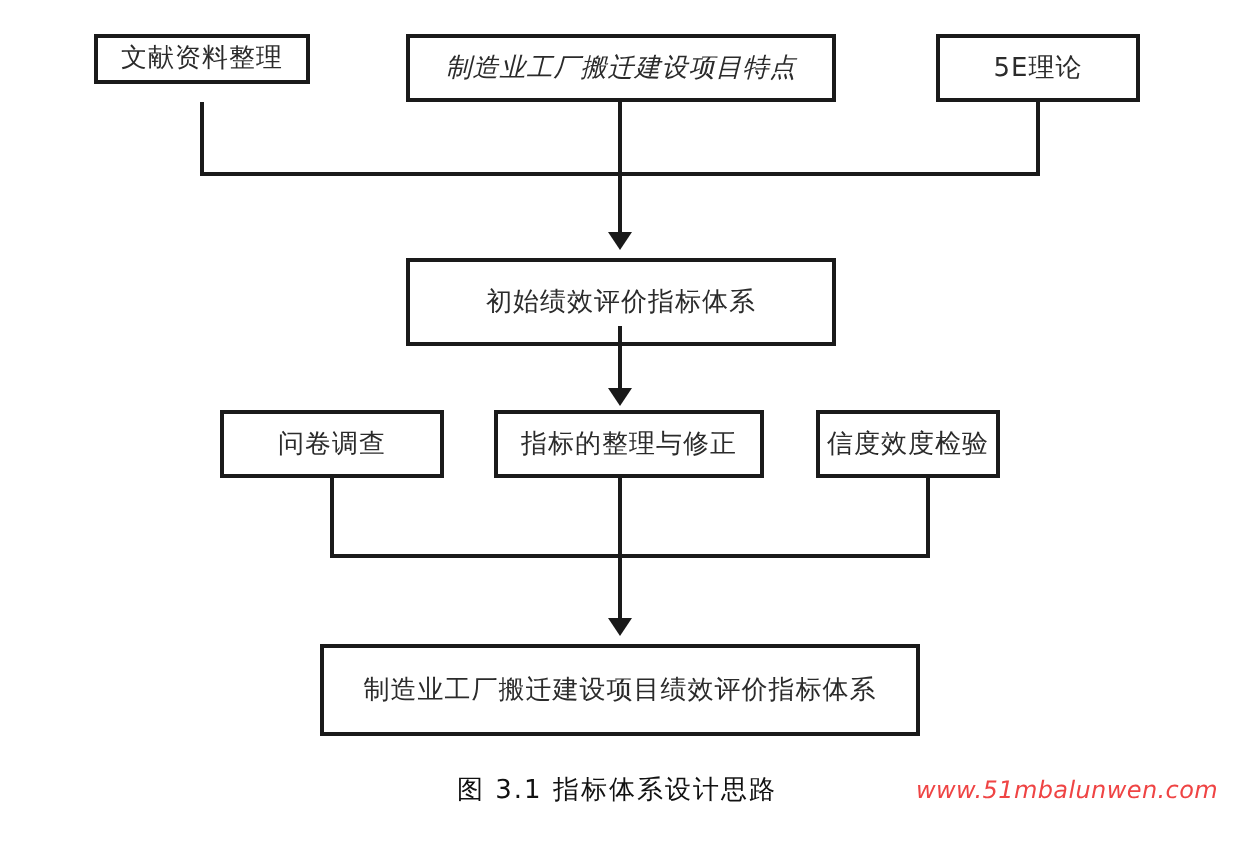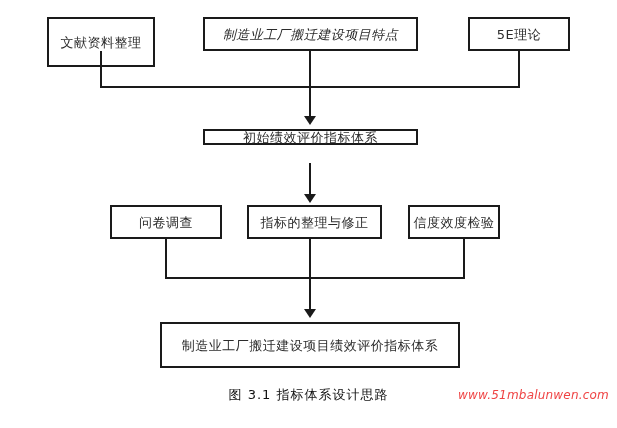--- a/index.html
+++ b/index.html
@@ -86,39 +86,39 @@
     font-size: 12px;
     color: #ef4444;
     letter-spacing: 0.2px;
   }
 </style>
 </head>
 <body>
 
 <div id="canvas">
 
-  <div class="node" style="left:47px; top:17px; width:108px; height:50px;">
+  <div class="node" style="left:47px; top:17px; width:108px; height:25px;">
     <span class="node-label">文献资料整理</span>
   </div>
 
   <div class="node" style="left:203px; top:17px; width:215px; height:34px;font-style:italic;">
     <span class="node-label">制造业工厂搬迁建设项目特点</span>
   </div>
 
   <div class="node" style="left:468px; top:17px; width:102px; height:34px;align-items:center;">
     <span class="node-label">5E理论</span>
   </div>
 
   <div class="vline" style="left:100px; top:51px; height:37px;"></div>
   <div class="vline" style="left:518px; top:51px; height:37px;"></div>
   <div class="hline" style="left:100px; top:86px; width:420px;"></div>
   <div class="vline" style="left:309px; top:51px; height:67px;"></div>
   <div class="arrowhead" style="left:304px; top:116px;"></div>
 
-  <div class="node" style="left:203px; top:129px; width:215px; height:16px;">
+  <div class="node" style="left:203px; top:129px; width:215px; height:44px;">
     <span class="node-label">初始绩效评价指标体系</span>
   </div>
 
   <div class="vline" style="left:309px; top:163px; height:33px;"></div>
   <div class="arrowhead" style="left:304px; top:194px;"></div>
 
   <div class="node" style="left:110px; top:205px; width:112px; height:34px;">
     <span class="node-label">问卷调查</span>
   </div>
 

